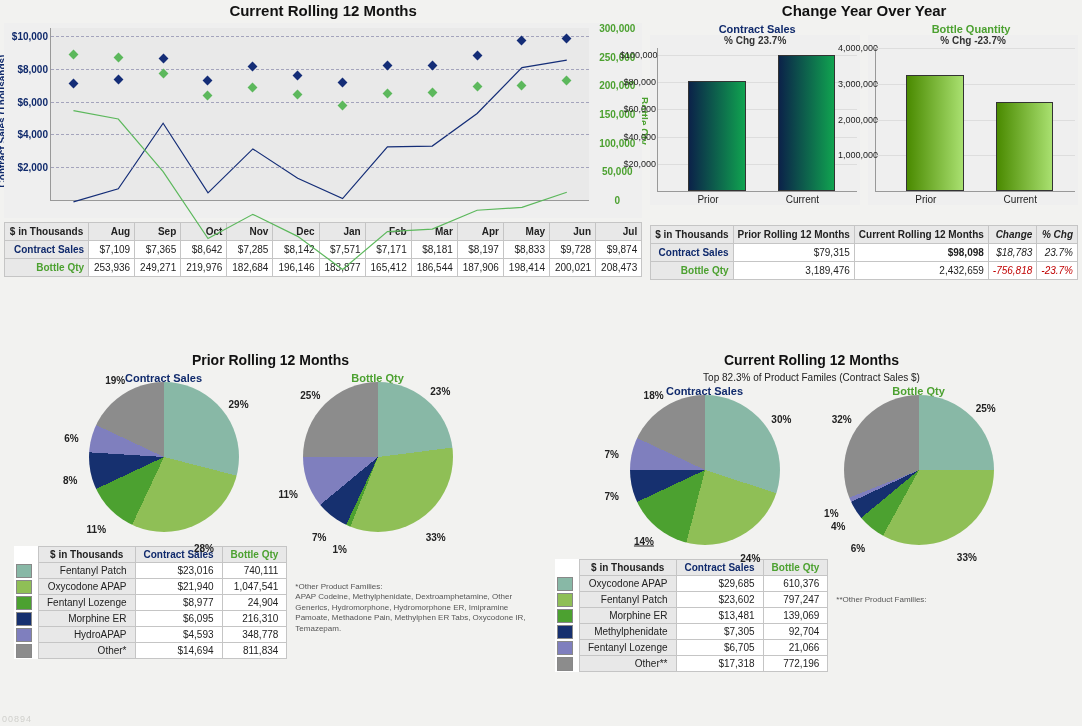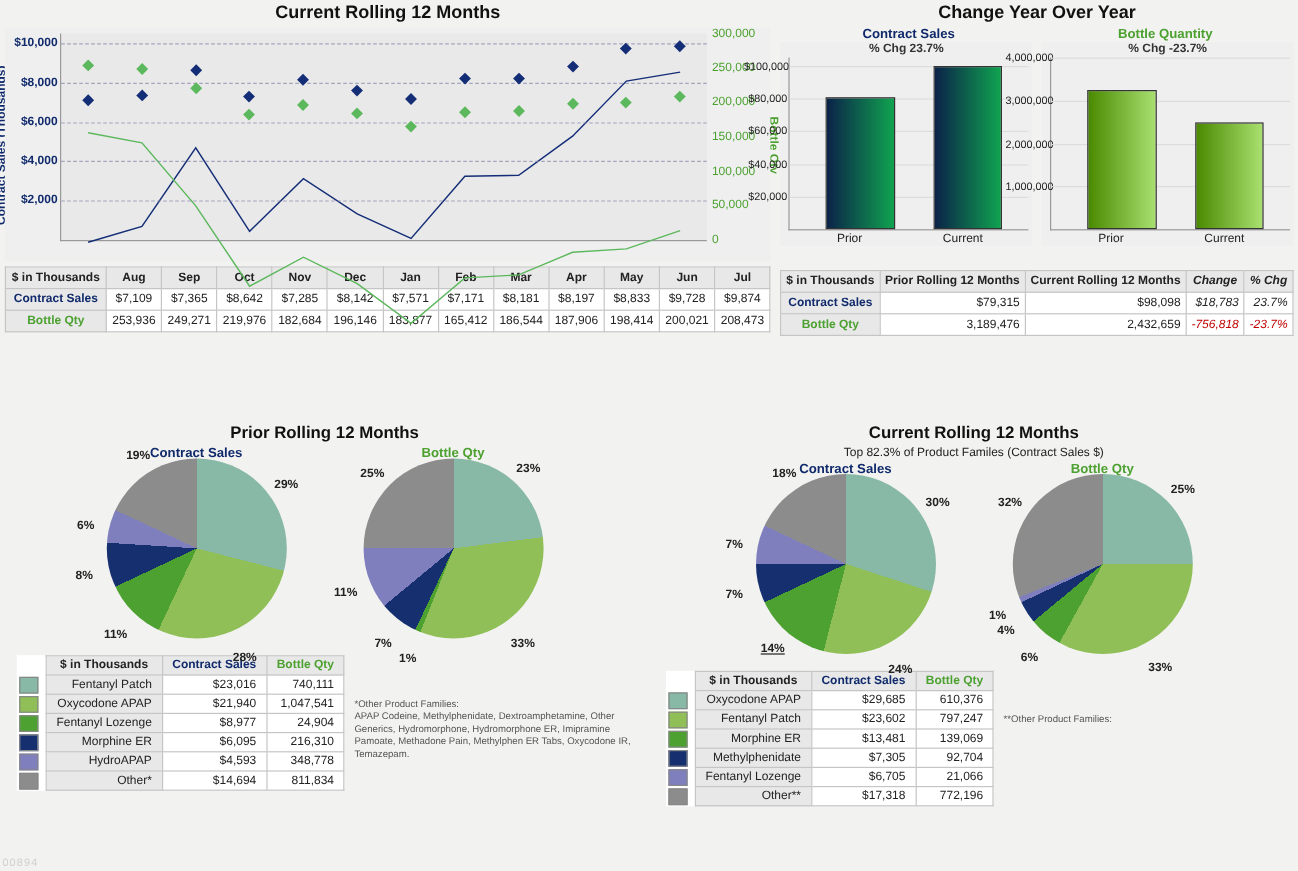--- a/index.html
+++ b/index.html
@@ -86,24 +86,24 @@
     text-align: right;
     font-size: 10px;
     color: #102a6c;
     font-weight: bold;
     transform: translateY(-50%);
   }
   .y-right-label {
     position: absolute;
     right: -52px;
     width: 48px;
-    text-align: left;
+    text-align: center;
     font-size: 10px;
     color: #4ca130;
-    font-weight: normal;
+    font-weight: bold;
     transform: translateY(-50%);
   }
   .y-axis-title-left {
     position: absolute;
     left: -2px;
     top: 50%;
     transform: translate(-50%, -50%) rotate(-90deg);
     font-size: 10px;
     font-weight: bold;
     color: #102a6c;
@@ -138,21 +138,21 @@
   
   table.data-table {
     border-collapse: collapse;
     width: 100%;
     background: #fff;
     font-size: 10px;
   }
   table.data-table th, table.data-table td {
     border: 1px solid #c5c5c5;
     padding: 3px 4px;
-    text-align: center;
+    text-align: right;
     white-space: nowrap;
   }
   table.data-table th {
     background: #e8e8e8;
     font-weight: bold;
   }
   td.rowhdr-blue {
     background:#e8e8e8; color:#102a6c; font-weight:bold; text-align:left;
   }
   td.rowhdr-green {
@@ -480,21 +480,21 @@
             <tr>
               <th>$ in Thousands</th>
               <th>Prior Rolling 12 Months</th>
               <th>Current Rolling 12 Months</th>
               <th class="ital">Change</th>
               <th class="ital">% Chg</th>
             </tr>
             <tr>
               <td class="rowhdr-blue">Contract Sales</td>
               <td style="text-align:right;" class="">$79,315</td>
-              <td style="text-align:right;" class="">$98,098</td>
+              <td style="text-align:right;font-weight:bold;" class="">$98,098</td>
               <td style="text-align:right;" class="ital">$18,783</td>
               <td style="text-align:right;" class="ital">23.7%</td>
             </tr>
             <tr>
               <td class="rowhdr-green">Bottle Qty</td>
               <td style="text-align:right;" class="">3,189,476</td>
               <td style="text-align:right;" class="">2,432,659</td>
               <td style="text-align:right;" class="ital neg">-756,818</td>
               <td style="text-align:right;" class="ital neg">-23.7%</td>
             </tr>

